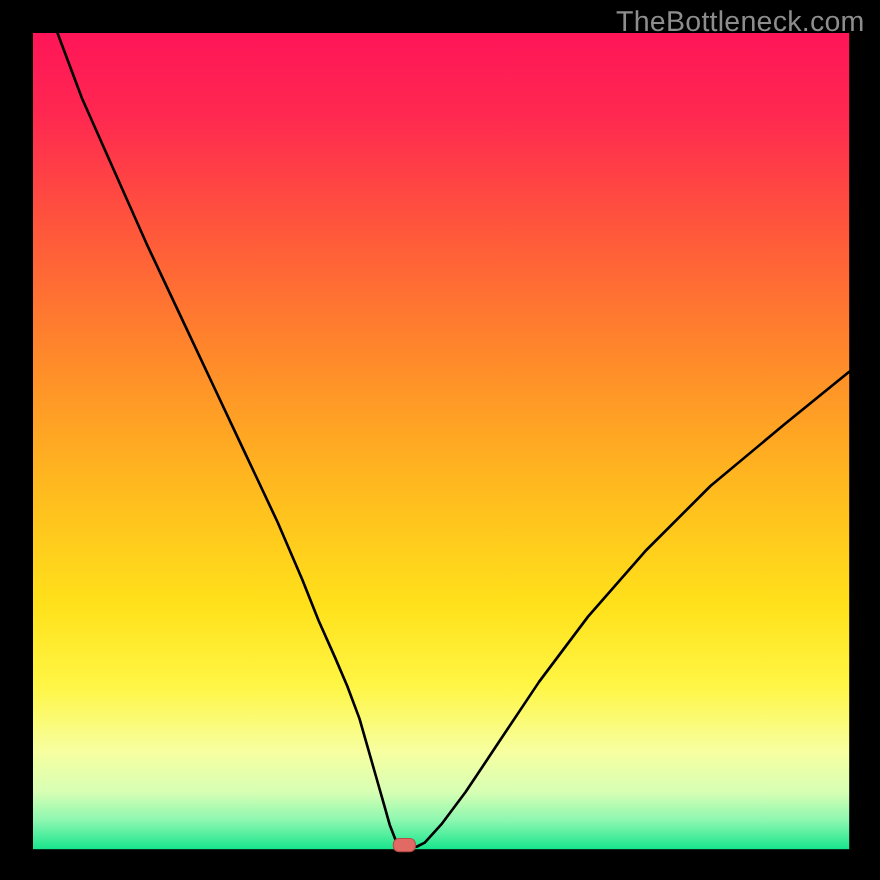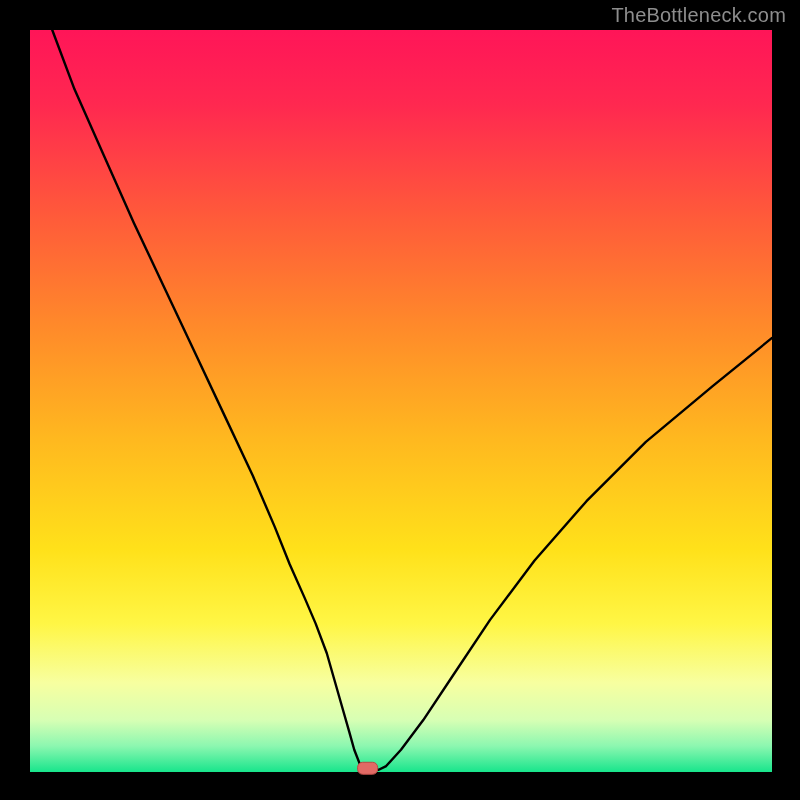--- a/index.html
+++ b/index.html
@@ -20,21 +20,21 @@
     left: 0;
     top: 0;
     width: 800px;
     height: 800px;
   }
   .watermark {
     position: absolute;
     top: 4px;
     right: 14px;
     font-family: Arial, Helvetica, sans-serif;
-    font-size: 20px;
+    font-size: 26px;
     font-weight: 400;
     color: #8d8d8d;
     letter-spacing: 0.2px;
     user-select: none;
   }
 </style>
 </head>
 <body>
 
 <div class="stage">

